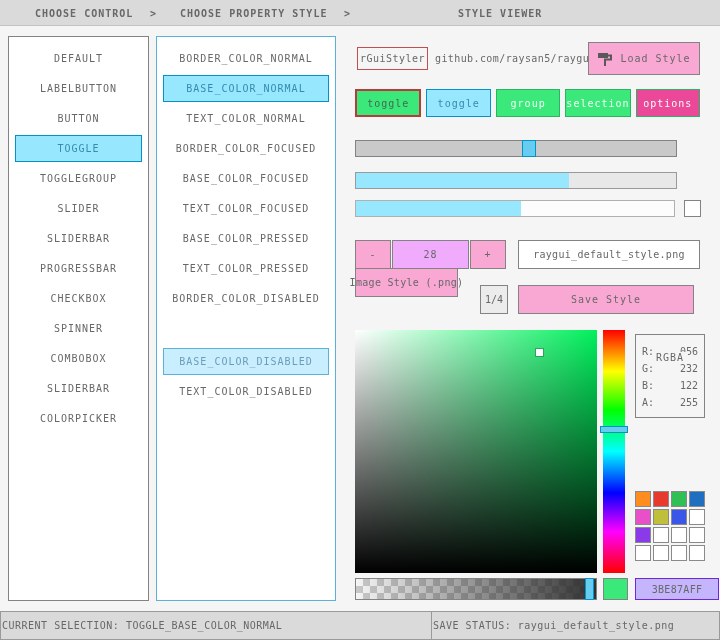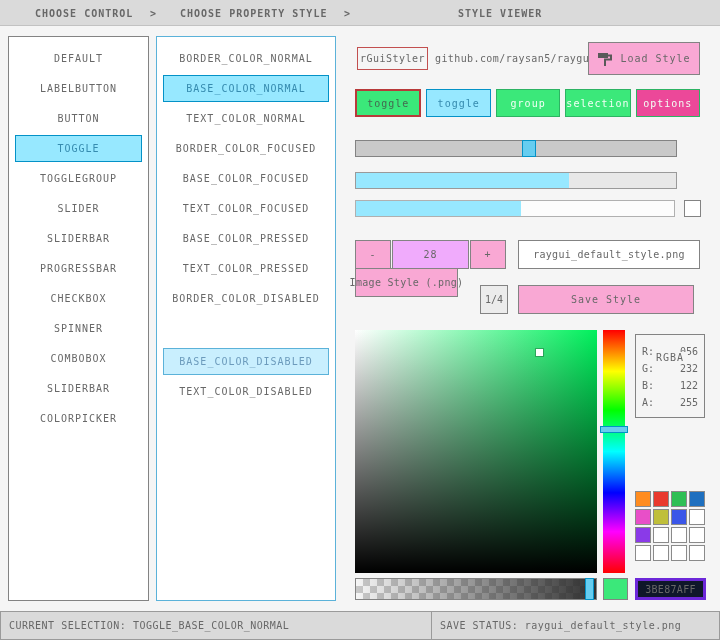--- a/index.html
+++ b/index.html
@@ -84,26 +84,26 @@
 
   .swatches { position:absolute; left:280px; top:455px; width:70px; display:grid; grid-template-columns:repeat(4,16px); gap:2px; }
   .swatch { width:16px; height:16px; background:#fff; border:1px solid #8a8a8a; cursor:pointer; }
 
   .alpha-bar { position:absolute; left:0; top:542px; width:242px; height:22px; border:1px solid #838383; cursor:pointer;
     background-image: linear-gradient(to right, rgba(40,40,40,0), rgba(40,40,40,.95)),
                       conic-gradient(#c8c8c8 25%, #f5f5f5 0 50%, #c8c8c8 0 75%, #f5f5f5 0);
     background-size: 100% 100%, 14px 14px; }
   .alpha-handle { position:absolute; left:229px; top:-1px; width:9px; height:22px; background:#66cdf0; border:1px solid #0492c7; }
   .color-box { position:absolute; left:248px; top:542px; width:25px; height:22px; border:1px solid #838383; }
-  .hex-box { position:absolute; left:280px; top:542px; width:71px; height:22px; background:#0f172a; border:3px solid #6d28d9;
+  .hex-box { position:absolute; left:280px; top:542px; width:84px; height:22px; background:#c4b5fd; border:1px solid #6d28d9;
     display:flex; align-items:center; justify-content:center; letter-spacing:.3px; cursor:text; }
 
   
   .statusbar { position:absolute; left:0; top:611px; width:720px; height:29px; display:flex; }
-  .status-cell { background:#dadada; border:1px solid #9a9a9a; display:flex; align-items:center; padding-left:8px; white-space:nowrap; letter-spacing:.5px; }
+  .status-cell { background:#dadada; border:1px solid #9a9a9a; display:flex; align-items:center; padding-left:1px; white-space:nowrap; letter-spacing:.5px; }
   .status-left  { width:432px; }
   .status-right { width:288px; border-left:none; }
 
   .roller-icon { flex:0 0 auto; display:block; }
 </style>
 </head>
 <body>
 
 <div class="topbar">
   <span class="crumb1">CHOOSE CONTROL</span>

